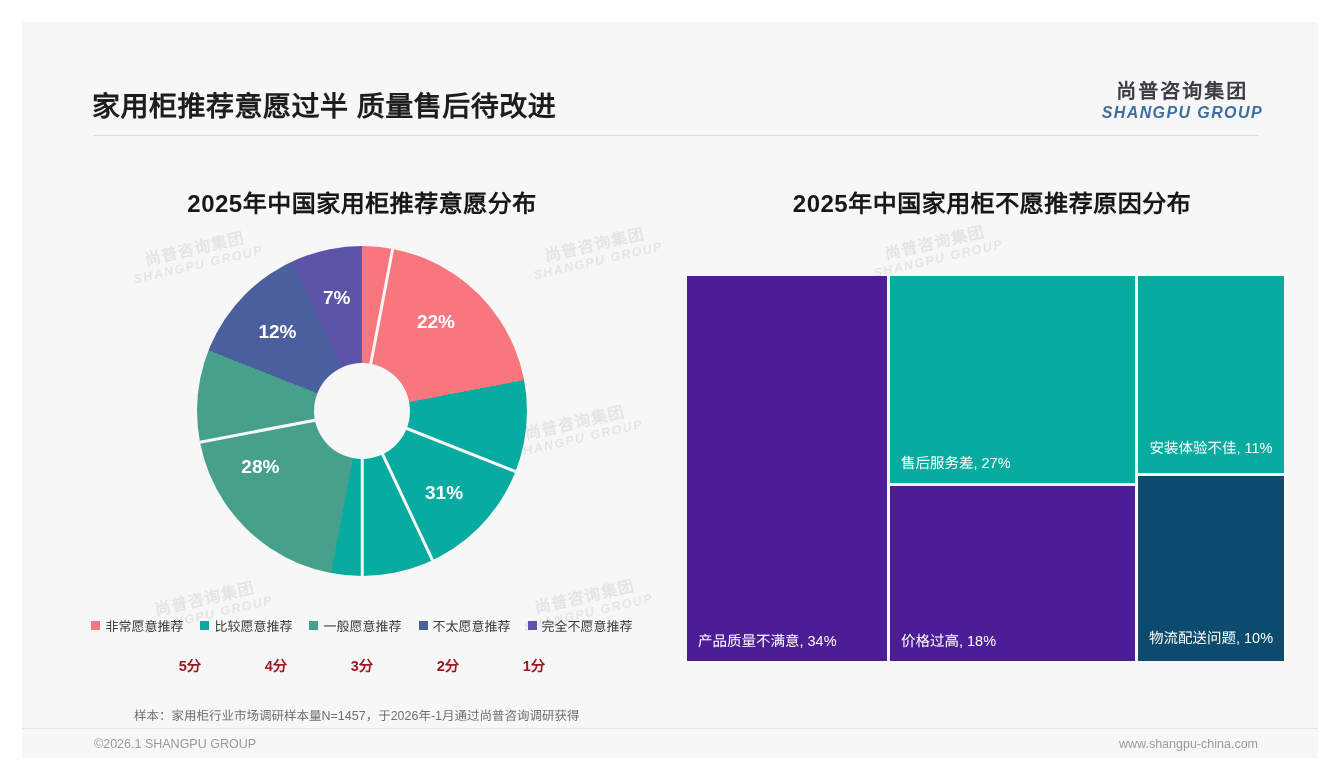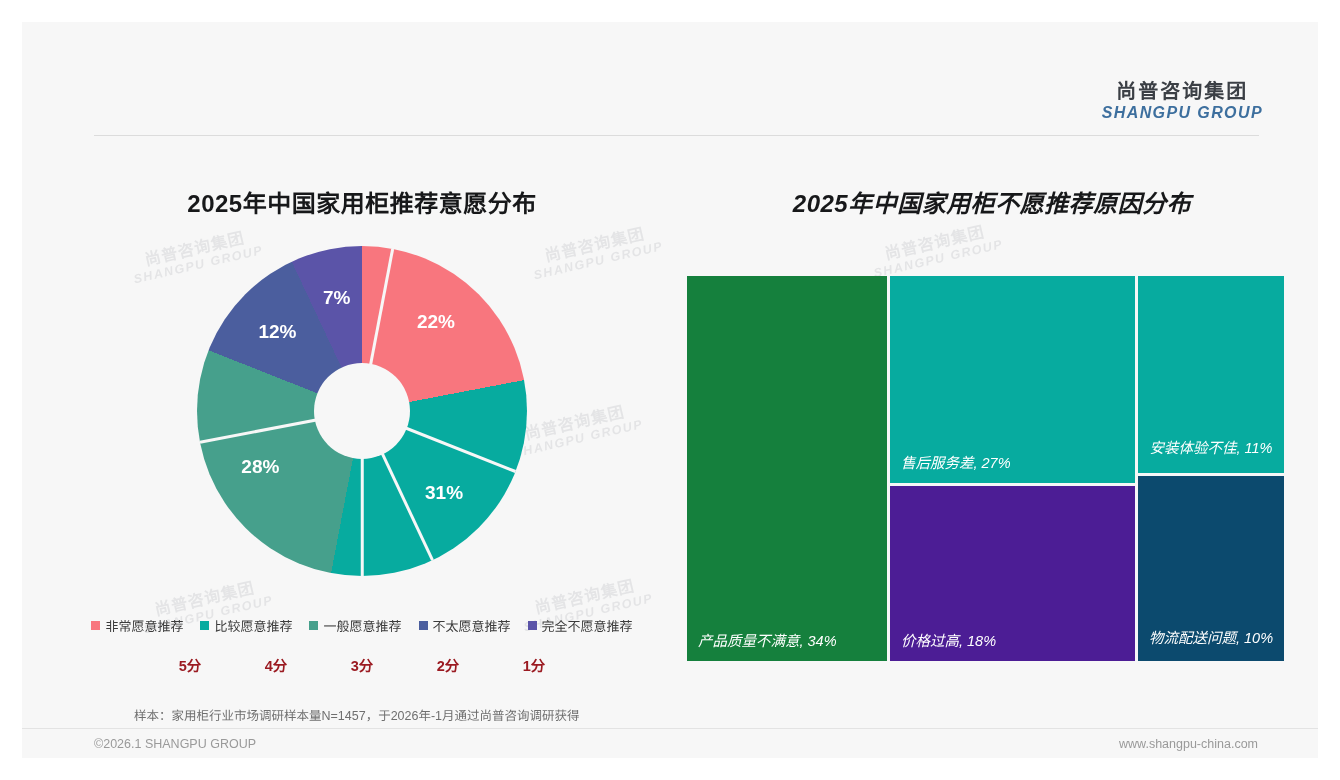--- a/index.html
+++ b/index.html
@@ -52,21 +52,21 @@
   }
 
   
   .panel{position:absolute;z-index:4;}
   .panel-title{
     position:absolute;top:0;width:100%;text-align:center;
     font-size:24px;font-weight:700;color:#17181a;letter-spacing:.5px;
   }
 
   #panel-left{left:30px;top:162px;width:620px;height:520px;}
-  #panel-right{left:660px;top:162px;width:620px;height:520px;font-style:italic;}
+  #panel-right{left:660px;top:162px;width:620px;height:520px;}
 
   
   .donut-wrap{position:absolute;left:50%;top:62px;transform:translateX(-50%);
               width:330px;height:330px;}
   .donut{
     position:absolute;inset:0;border-radius:50%;
   }
   .donut-hole{
     position:absolute;left:50%;top:50%;transform:translate(-50%,-50%);
     width:96px;height:96px;border-radius:50%;background:#f7f7f7;
@@ -157,20 +157,21 @@
       <span class="cn">尚普咨询集团</span>
       <span class="en">SHANGPU GROUP</span>
     </div>
     <div class="wm" style="left:898px;top:560px;">
       <span class="cn">尚普咨询集团</span>
       <span class="en">SHANGPU GROUP</span>
     </div>
   </div>
 
   <div class="header">
+    <div class="page-title">家用柜推荐意愿过半 质量售后待改进</div>
     <div class="logo">
       <span class="logo-cn">尚普咨询集团</span>
       <span class="logo-en">SHANGPU GROUP</span>
     </div>
   </div>
   <div class="header-rule"></div>
 
   <div class="panel" id="panel-left">
     <div class="panel-title">2025年中国家用柜推荐意愿分布</div>
 
@@ -222,21 +223,21 @@
         <div class="score" style="color: rgb(155, 27, 34);">2分</div>
         <div class="score" style="color: rgb(155, 27, 34);">1分</div>
       </div>
   </div>
 
   <div class="panel" id="panel-right">
     <div class="panel-title">2025年中国家用柜不愿推荐原因分布</div>
 
     <div class="treemap">
       <div class="tm-col" style="width:200px;">
-        <div class="tm-cell" id="tm-cell-0" style="flex: 1 1 auto; background: #15803d;">
+        <div class="tm-cell" id="tm-cell-0" style="flex: 1 1 auto; background: #4c1d95;">
           <span class="tm-label bottom-left">产品质量不满意, 34%</span>
         </div>
       </div>
       <div class="tm-col" style="width:245px;">
         <div class="tm-cell" id="tm-cell-1" style="height: 207px; background: rgb(7, 171, 159);">
           <span class="tm-label mid-left">售后服务差, 27%</span>
         </div>
         <div class="tm-cell" id="tm-cell-2" style="flex: 1 1 auto; background: #4c1d95;">
           <span class="tm-label bottom-left">价格过高, 18%</span>
         </div>

